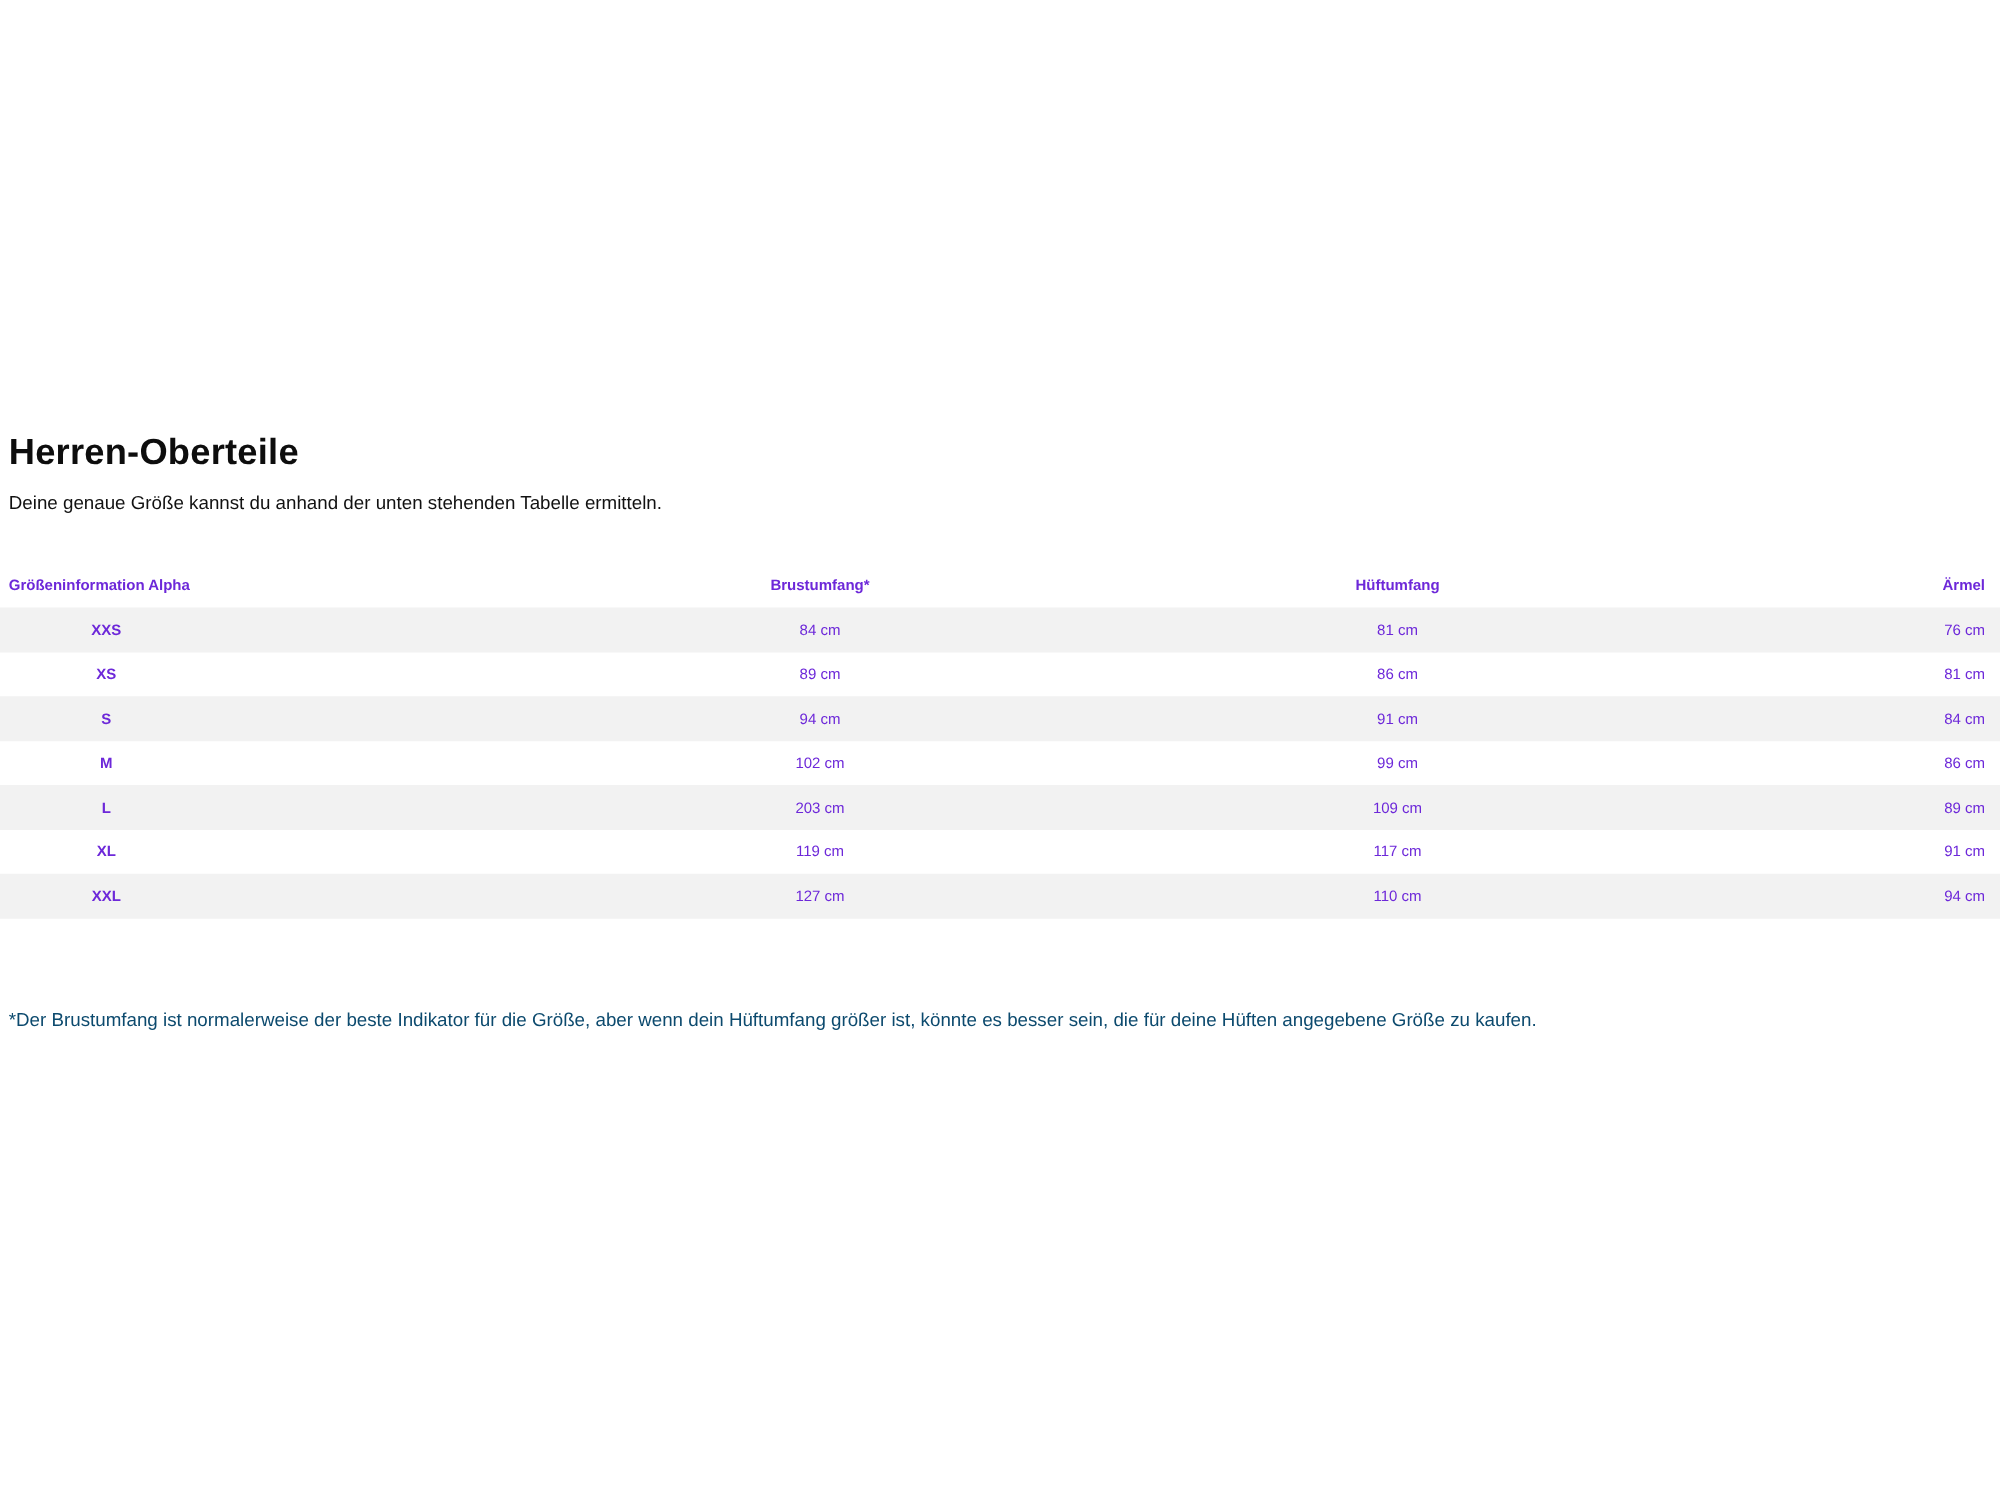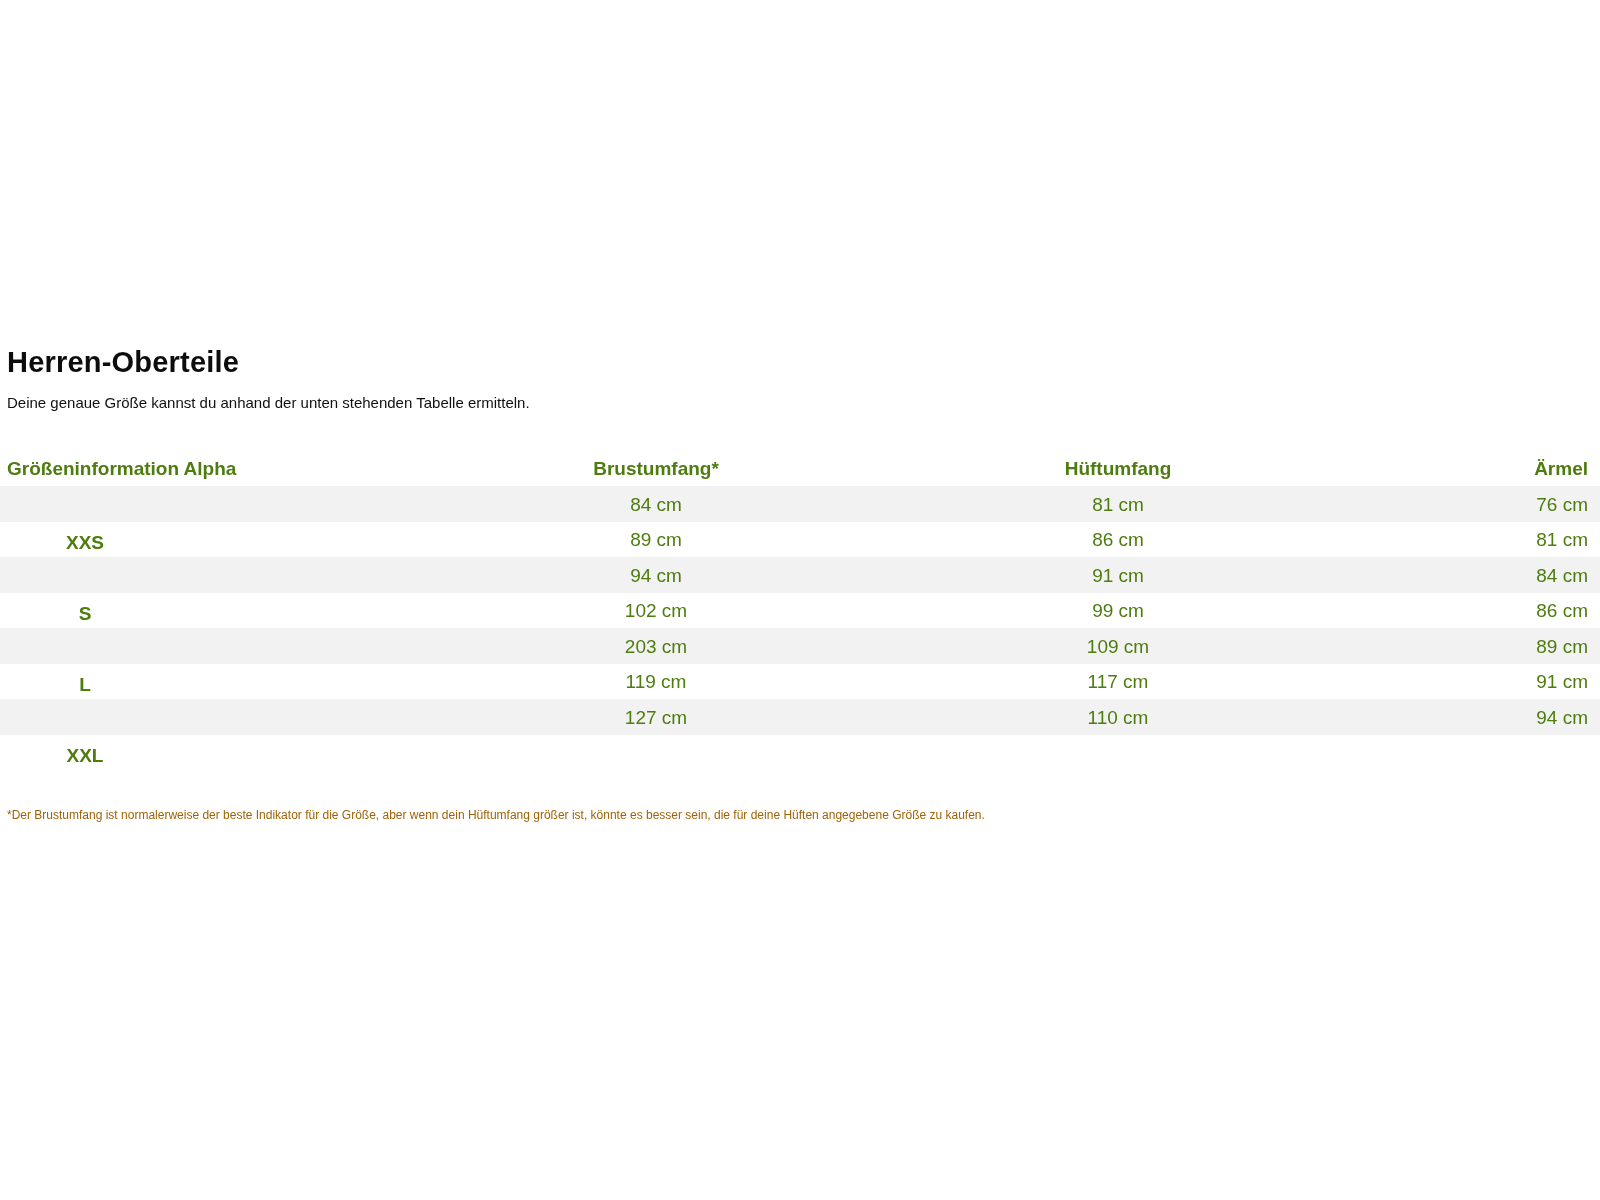--- a/index.html
+++ b/index.html
@@ -49,48 +49,47 @@
   .trow {
     position: relative;
     width: 100%;
     height: 35.5px;
   }
   .trow.alt { background: #f2f2f2; }
   .cell {
     position: absolute;
     top: 50%;
     transform: translateY(-50%);
-    font-size: 19px;
+    font-size: 12px;
     line-height: 1;
     white-space: nowrap;
-    color: #4d7c0f;
+    color: #6d28d9;
   }
   .thead .cell { font-weight: 700; }
   
   .c1h { left: 7px; }
   .c1 {
     left: 0;
     width: 170px;
     text-align: center;
     font-weight: 700;
-    margin-top: 38px;
   }
   
   .c2 { left: 656px; transform: translate(-50%, -50%); }
   .c3 { left: 1118px; transform: translate(-50%, -50%); }
   
   .c4 { right: 12px; text-align: left; }
   .footnote {
     position: absolute;
     left: 7px;
     top: 808px;
     margin: 0;
-    font-size: 12px;
+    font-size: 15px;
     font-weight: 400;
-    color: #a16207;
+    color: #0c4a6e;
     white-space: nowrap;
   }
 </style>
 </head>
 <body>
 
 <div class="page">
 
   <h1 class="title">Herren-Oberteile</h1>
   <p class="subtitle">Deine genaue Größe kannst du anhand der unten stehenden Tabelle ermitteln.</p>

